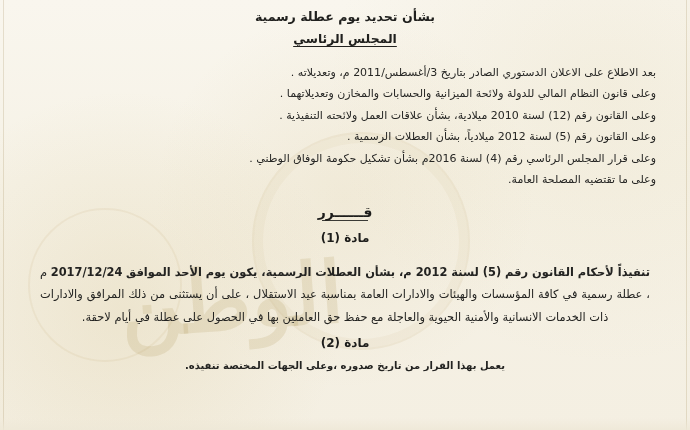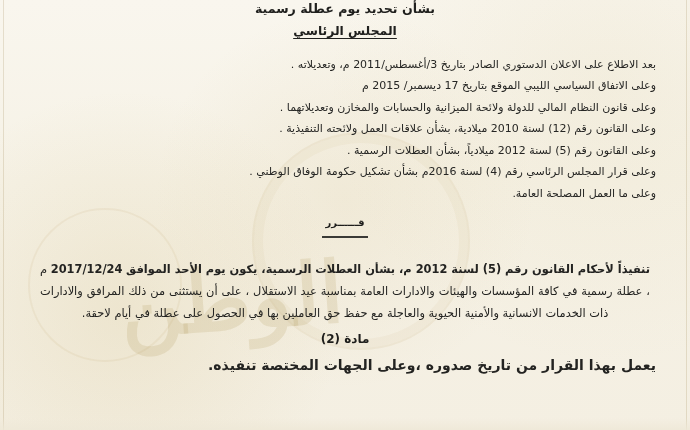--- a/index.html
+++ b/index.html
@@ -73,21 +73,21 @@
     top: 0;
     bottom: 0;
     width: 1px;
     background: rgba(150,126,70,0.20);
   }
   .edge-line.right { right: 3px; }
   .edge-line.left  { left: 3px; }
 
   .page {
     position: relative;
-    padding: 0 34px 0 34px;
+    padding: 8px 34px 0 34px;
     box-sizing: border-box;
     z-index: 2;
   }
 
   .top-title {
     text-align: center;
     font-size: 12.6px;
     font-weight: bold;
     color: #20201e;
     letter-spacing: 0;
@@ -114,24 +114,24 @@
     font-size: 11px;
     color: #262624;
     line-height: 1.95;
     text-align: right;
     white-space: nowrap;
   }
 
   .qarar {
     text-align: center;
     font-weight: bold;
-    font-size: 10px;
+    font-size: 14px;
     color: #1d1d1b;
     letter-spacing: 6px;
-    margin: 13px 0 8px 0;
+    margin: 13px 0 0 0;
   }
   .qarar-rule {
     width: 46px;
     height: 1.5px;
     background: #3a3a36;
     margin: 0 auto 10px auto;
   }
 
   .article-head {
     text-align: center;
@@ -153,23 +153,23 @@
     font-weight: bold;
   }
   .article-body .ltr-num {
     direction: ltr;
     unicode-bidi: embed;
     font-weight: bold;
     display: inline-block;
     margin-top: 10px;
   }
   .final-body {
-    font-size: 14px;
+    font-size: 10px;
     color: #232321;
-    text-align: right;
+    text-align: center;
     font-weight: bold;
     line-height: 1.9;
     margin-top: 2px;
   }
   .bottom-fade {
     position: absolute;
     left: 0; right: 0; bottom: 0;
     height: 12px;
     background: linear-gradient(180deg, rgba(244,239,226,0) 0%, rgba(238,232,215,0.85) 100%);
     pointer-events: none;
@@ -188,31 +188,31 @@
   <div class="watermark wm-big">الوطن</div>
 
   <div class="page">
 
     <div class="top-title">بشأن تحديد يوم عطلة رسمية</div>
 
     <div class="section-head">المجلس الرئاسي</div>
 
     <ul class="preamble">
       <li>بعد الاطلاع على الاعلان الدستوري الصادر بتاريخ 3/أغسطس/2011 م، وتعديلاته .</li>
-      <li>وعلى الاتفاق السياسي الليبي الموقع بتاريخ 17 ديسمبر/ 2015 م</li>
       <li>وعلى قانون النظام المالي للدولة ولائحة الميزانية والحسابات والمخازن وتعديلاتهما .</li>
       <li>وعلى القانون رقم (12) لسنة 2010 ميلادية، بشأن علاقات العمل ولائحته التنفيذية .</li>
       <li>وعلى القانون رقم (5) لسنة 2012 ميلادياً، بشأن العطلات الرسمية .</li>
       <li>وعلى قرار المجلس الرئاسي رقم (4) لسنة 2016م بشأن تشكيل حكومة الوفاق الوطني .</li>
-      <li>وعلى ما العمل المصلحة العامة.</li>
+      <li>وعلى ما تقتضيه المصلحة العامة.</li>
     </ul>
 
     <div class="qarar">قــــــرر</div>
     <div class="qarar-rule"></div>
 
+    <div class="article-head">مادة (1)</div>
     <div class="article-body">
       <span class="strong">تنفيذاً لأحكام القانون رقم (5) لسنة 2012 م، بشأن العطلات الرسمية، يكون يوم الأحد الموافق</span>
       <span class="ltr-num">2017/12/24</span>
       <span>م ، عطلة رسمية في كافة المؤسسات والهيئات والادارات العامة بمناسبة عيد الاستقلال ، على أن يستثنى من ذلك المرافق والادارات ذات الخدمات الانسانية والأمنية الحيوية والعاجلة مع حفظ حق العاملين بها في الحصول على عطلة في أيام لاحقة.</span>
     </div>
 
     <div class="article-head">مادة (2)</div>
     <div class="final-body">يعمل بهذا القرار من تاريخ صدوره ،وعلى الجهات المختصة تنفيذه.</div>
 
   </div>

